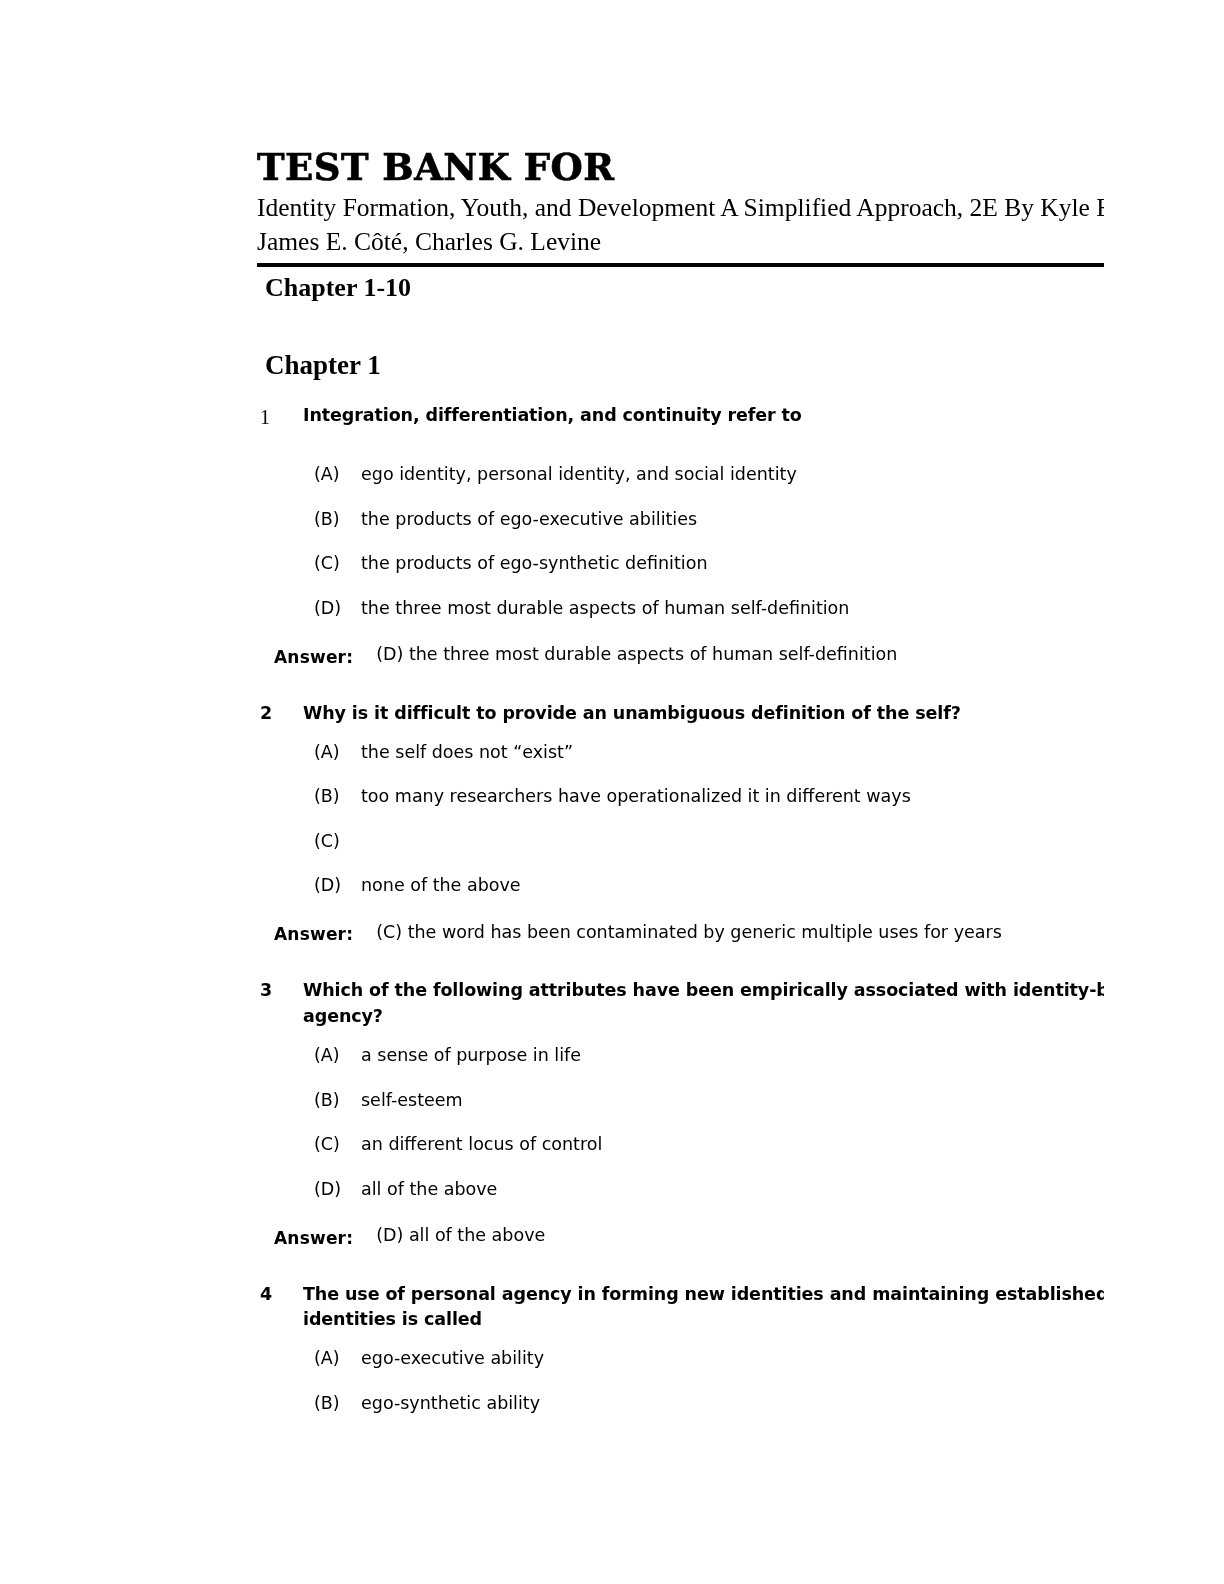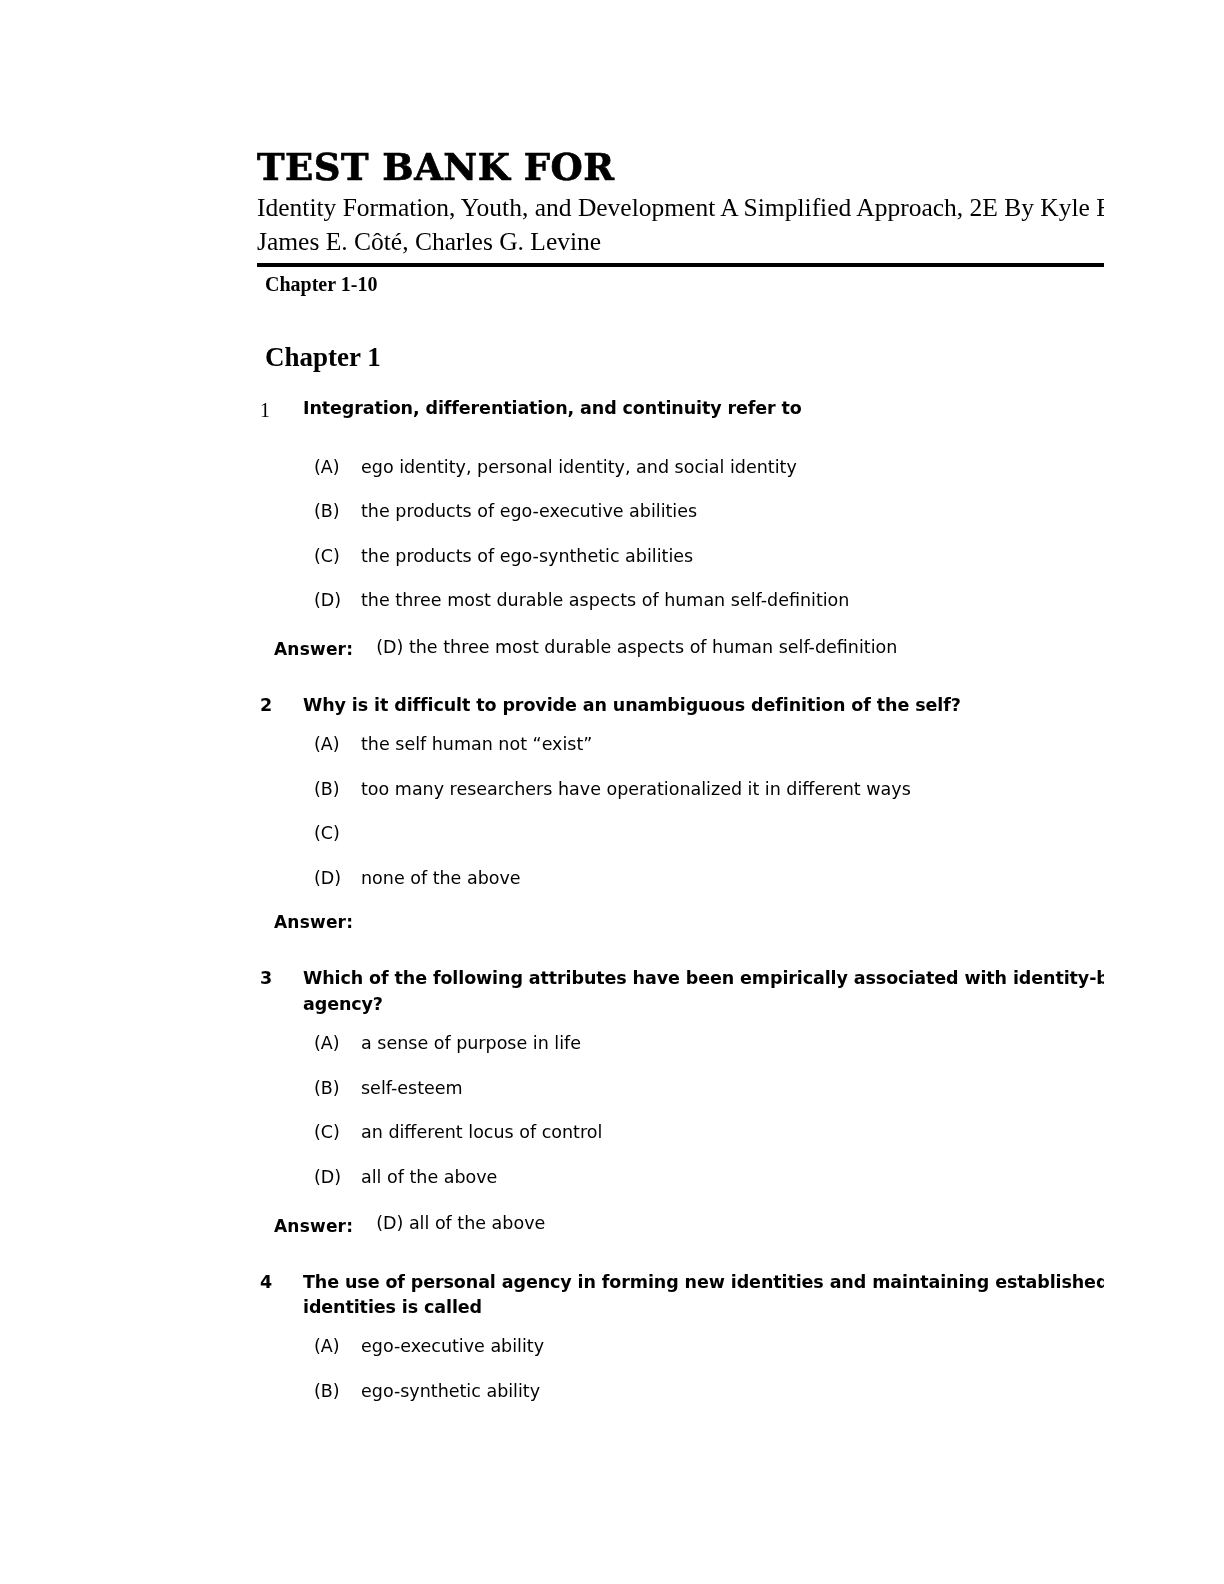--- a/index.html
+++ b/index.html
@@ -44,21 +44,21 @@
   }
   .title-rule {
     border: none;
     border-top: 4px solid #000;
     margin: 2px 0 0 0;
     width: 944px;
   }
   .chapter-range {
     font-family: "Liberation Serif", "DejaVu Serif", serif;
     font-weight: 700;
-    font-size: 20px;
+    font-size: 26px;
     line-height: 1.25;
     margin: 5px 0 0 8px;
   }
   .chapter-heading {
     font-family: "Liberation Serif", "DejaVu Serif", serif;
     font-weight: 700;
     font-size: 27px;
     line-height: 1.2;
     margin: 44px 0 0 8px;
   }
@@ -165,57 +165,58 @@
         <div class="option-row">
           <div class="opt-letter">(A)</div>
           <div class="opt-text">ego identity, personal identity, and social identity</div>
         </div>
         <div class="option-row">
           <div class="opt-letter">(B)</div>
           <div class="opt-text">the products of ego-executive abilities</div>
         </div>
         <div class="option-row">
           <div class="opt-letter">(C)</div>
-          <div class="opt-text">the products of ego-synthetic abilities</div>
+          <div class="opt-text">the products of ego-synthetic definition</div>
         </div>
         <div class="option-row">
           <div class="opt-letter">(D)</div>
           <div class="opt-text">the three most durable aspects of human self-definition</div>
         </div>
       </div>
       <div class="answer-row">
         <div class="answer-label">Answer:</div>
         <div class="answer-text">(D) the three most durable aspects of human self-definition</div>
       </div>
     </div>
 
     <div class="question-block q-gap-large">
       <div class="question-row">
         <div class="q-number">2</div>
         <div class="q-text">Why is it difficult to provide an unambiguous definition of the self?</div>
       </div>
       <div class="options">
         <div class="option-row">
           <div class="opt-letter">(A)</div>
-          <div class="opt-text">the self human not “exist”</div>
+          <div class="opt-text">the self does not “exist”</div>
         </div>
         <div class="option-row">
           <div class="opt-letter">(B)</div>
           <div class="opt-text">too many researchers have operationalized it in different ways</div>
         </div>
         <div class="option-row">
           <div class="opt-letter">(C)</div>
         </div>
         <div class="option-row">
           <div class="opt-letter">(D)</div>
           <div class="opt-text">none of the above</div>
         </div>
       </div>
       <div class="answer-row">
         <div class="answer-label">Answer:</div>
+        <div class="answer-text">(C) the word has been contaminated by generic multiple uses for years</div>
       </div>
     </div>
 
     <div class="question-block q-gap-large">
       <div class="question-row">
         <div class="q-number">3</div>
         <div class="q-text">Which of the following attributes have been empirically associated with identity-based agency?</div>
       </div>
       <div class="options">
         <div class="option-row">

